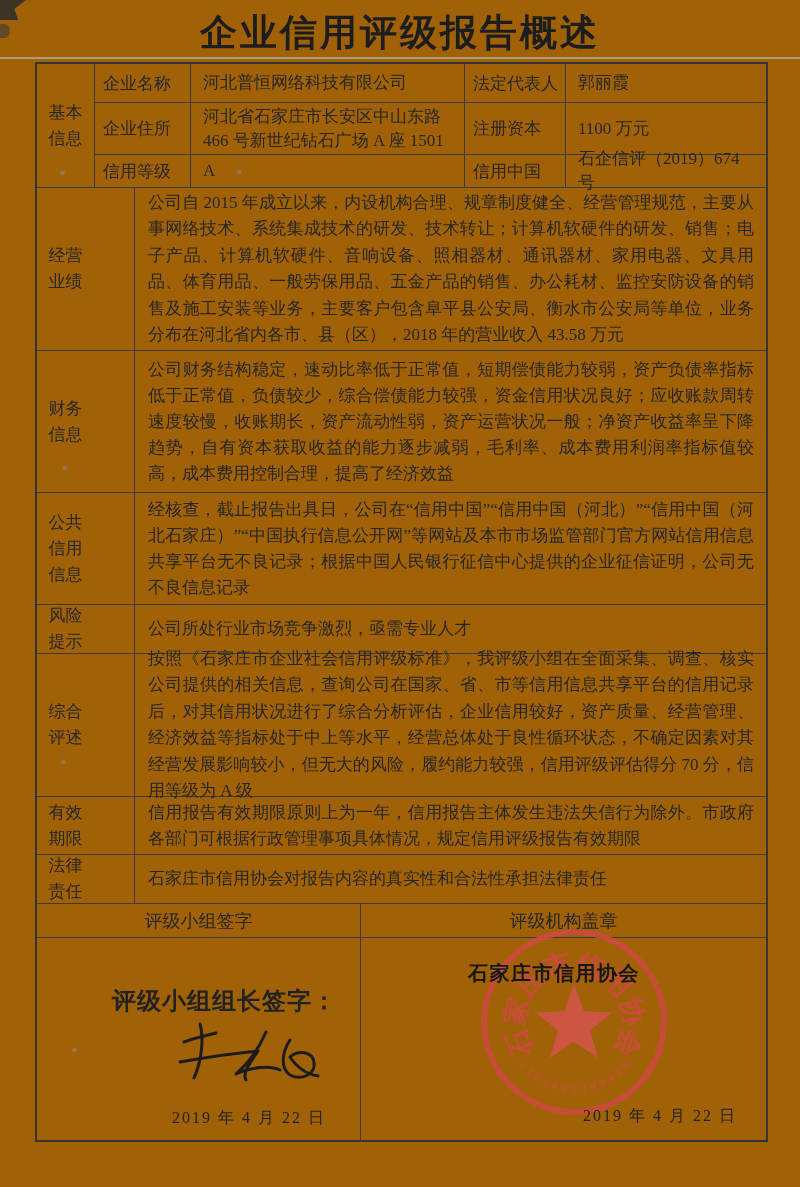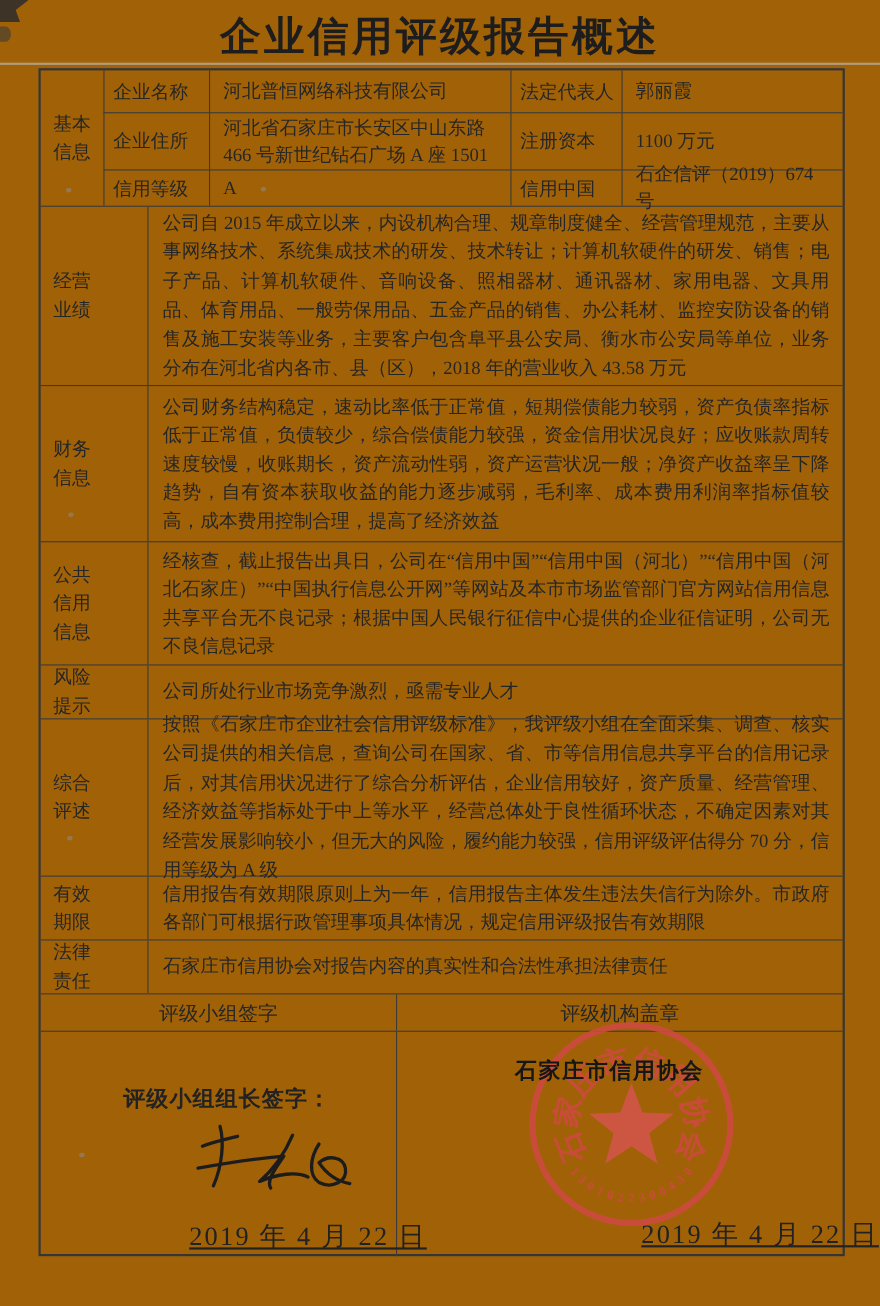--- a/index.html
+++ b/index.html
@@ -54,24 +54,24 @@
 
   
   .sigheadrow{display:flex;height:34px;border-top:1.6px solid #3b3b3b;}
   .sigheadrow .sh{display:flex;align-items:center;justify-content:center;font-size:18px;}
   .sigheadrow .shl{width:323px;flex:0 0 323px;}
   .sigheadrow .shr{flex:1;border-left:1.6px solid #3b3b3b;}
   .sigbodyrow{display:flex;height:205px;border-top:1.6px solid #3b3b3b;}
   .sigbodyrow .sbl{width:323px;flex:0 0 323px;position:relative;}
   .sigbodyrow .sbr{flex:1;border-left:1.6px solid #3b3b3b;position:relative;}
 
-  .leader-label{position:absolute;left:112px;top:985px;font-size:20px;font-weight:bold;
+  .leader-label{position:absolute;left:112px;top:985px;font-size:24px;font-weight:bold;
     letter-spacing:1px;color:#222;}
   .signature-svg{position:absolute;left:178px;top:1018px;}
-  .date{position:absolute;font-size:24px;letter-spacing:2px;color:#222;white-space:nowrap;text-decoration:underline;}
+  .date{position:absolute;font-size:16px;letter-spacing:2px;color:#222;white-space:nowrap;}
   .date-left{left:172px;top:1108px;}
   .date-right{left:583px;top:1106px;}
 
   .stamp-svg{position:absolute;left:478px;top:926px;opacity:.88;}
   .stamp-svg text{font-family:"Liberation Serif","DejaVu Serif",serif;}
   .org-printed{position:absolute;left:468px;top:960px;font-size:20px;font-weight:bold;
     letter-spacing:1.5px;color:#161616;}
 </style>
 </head>
 <body>

